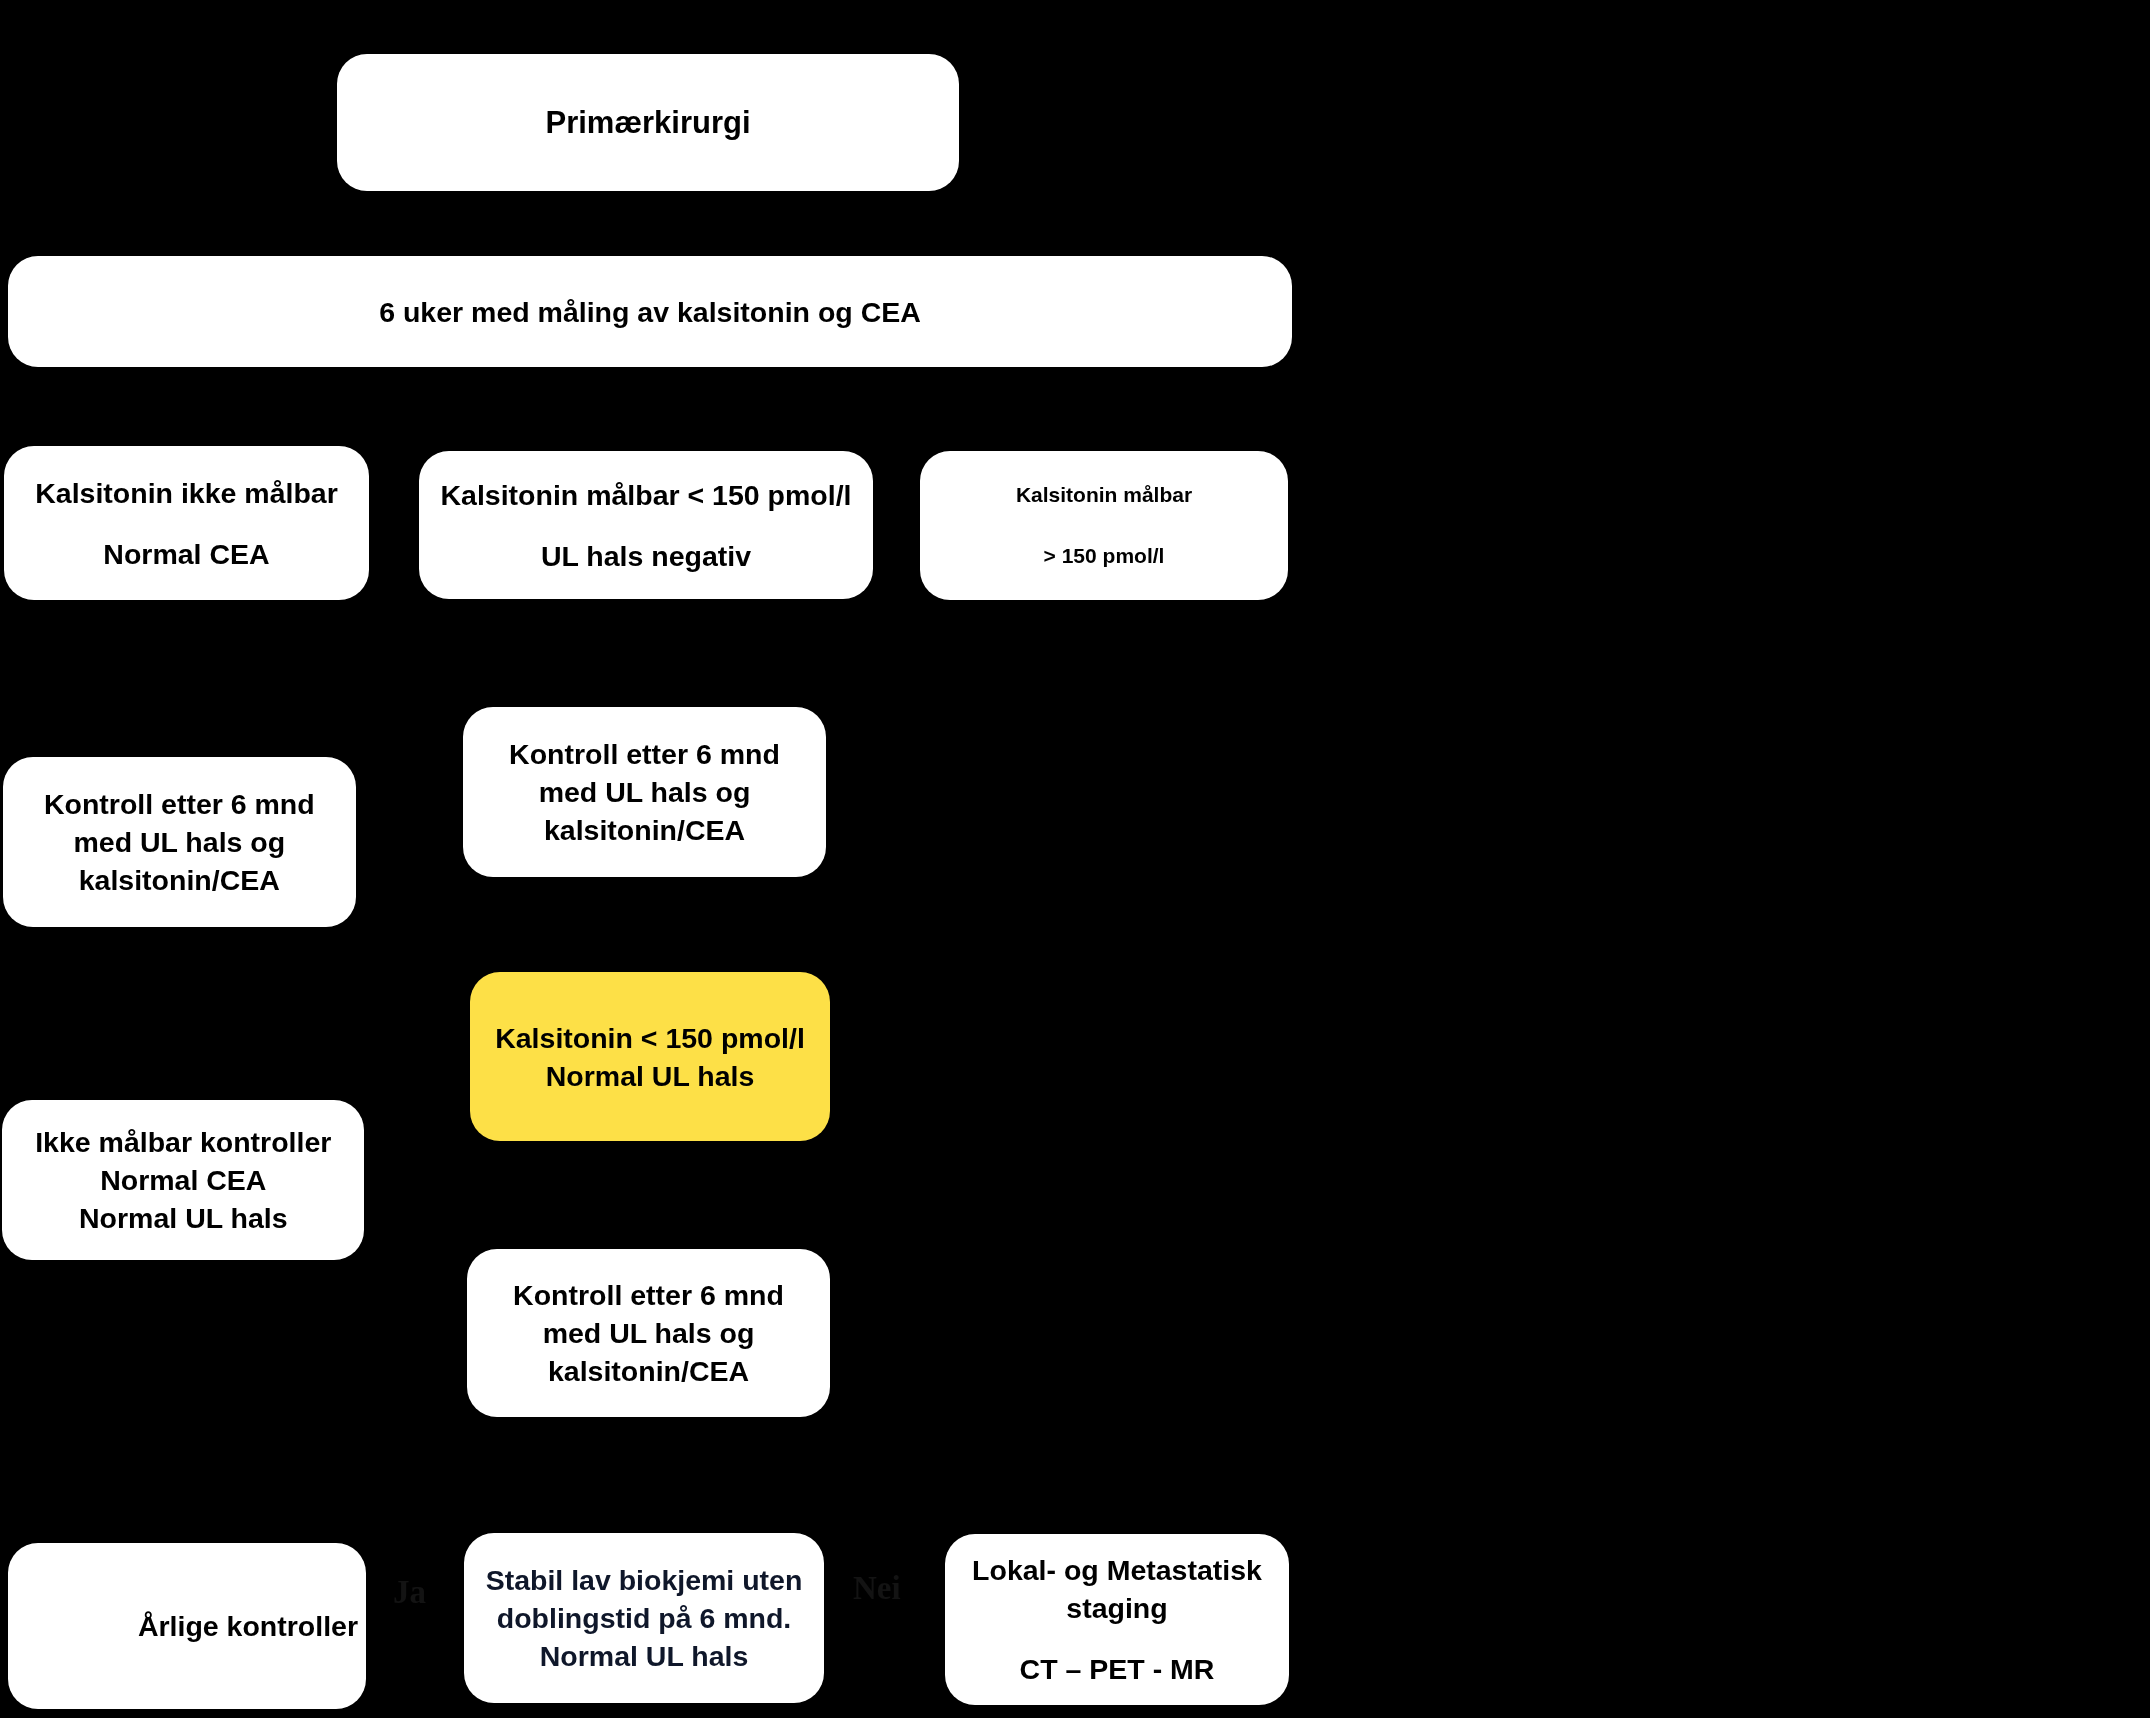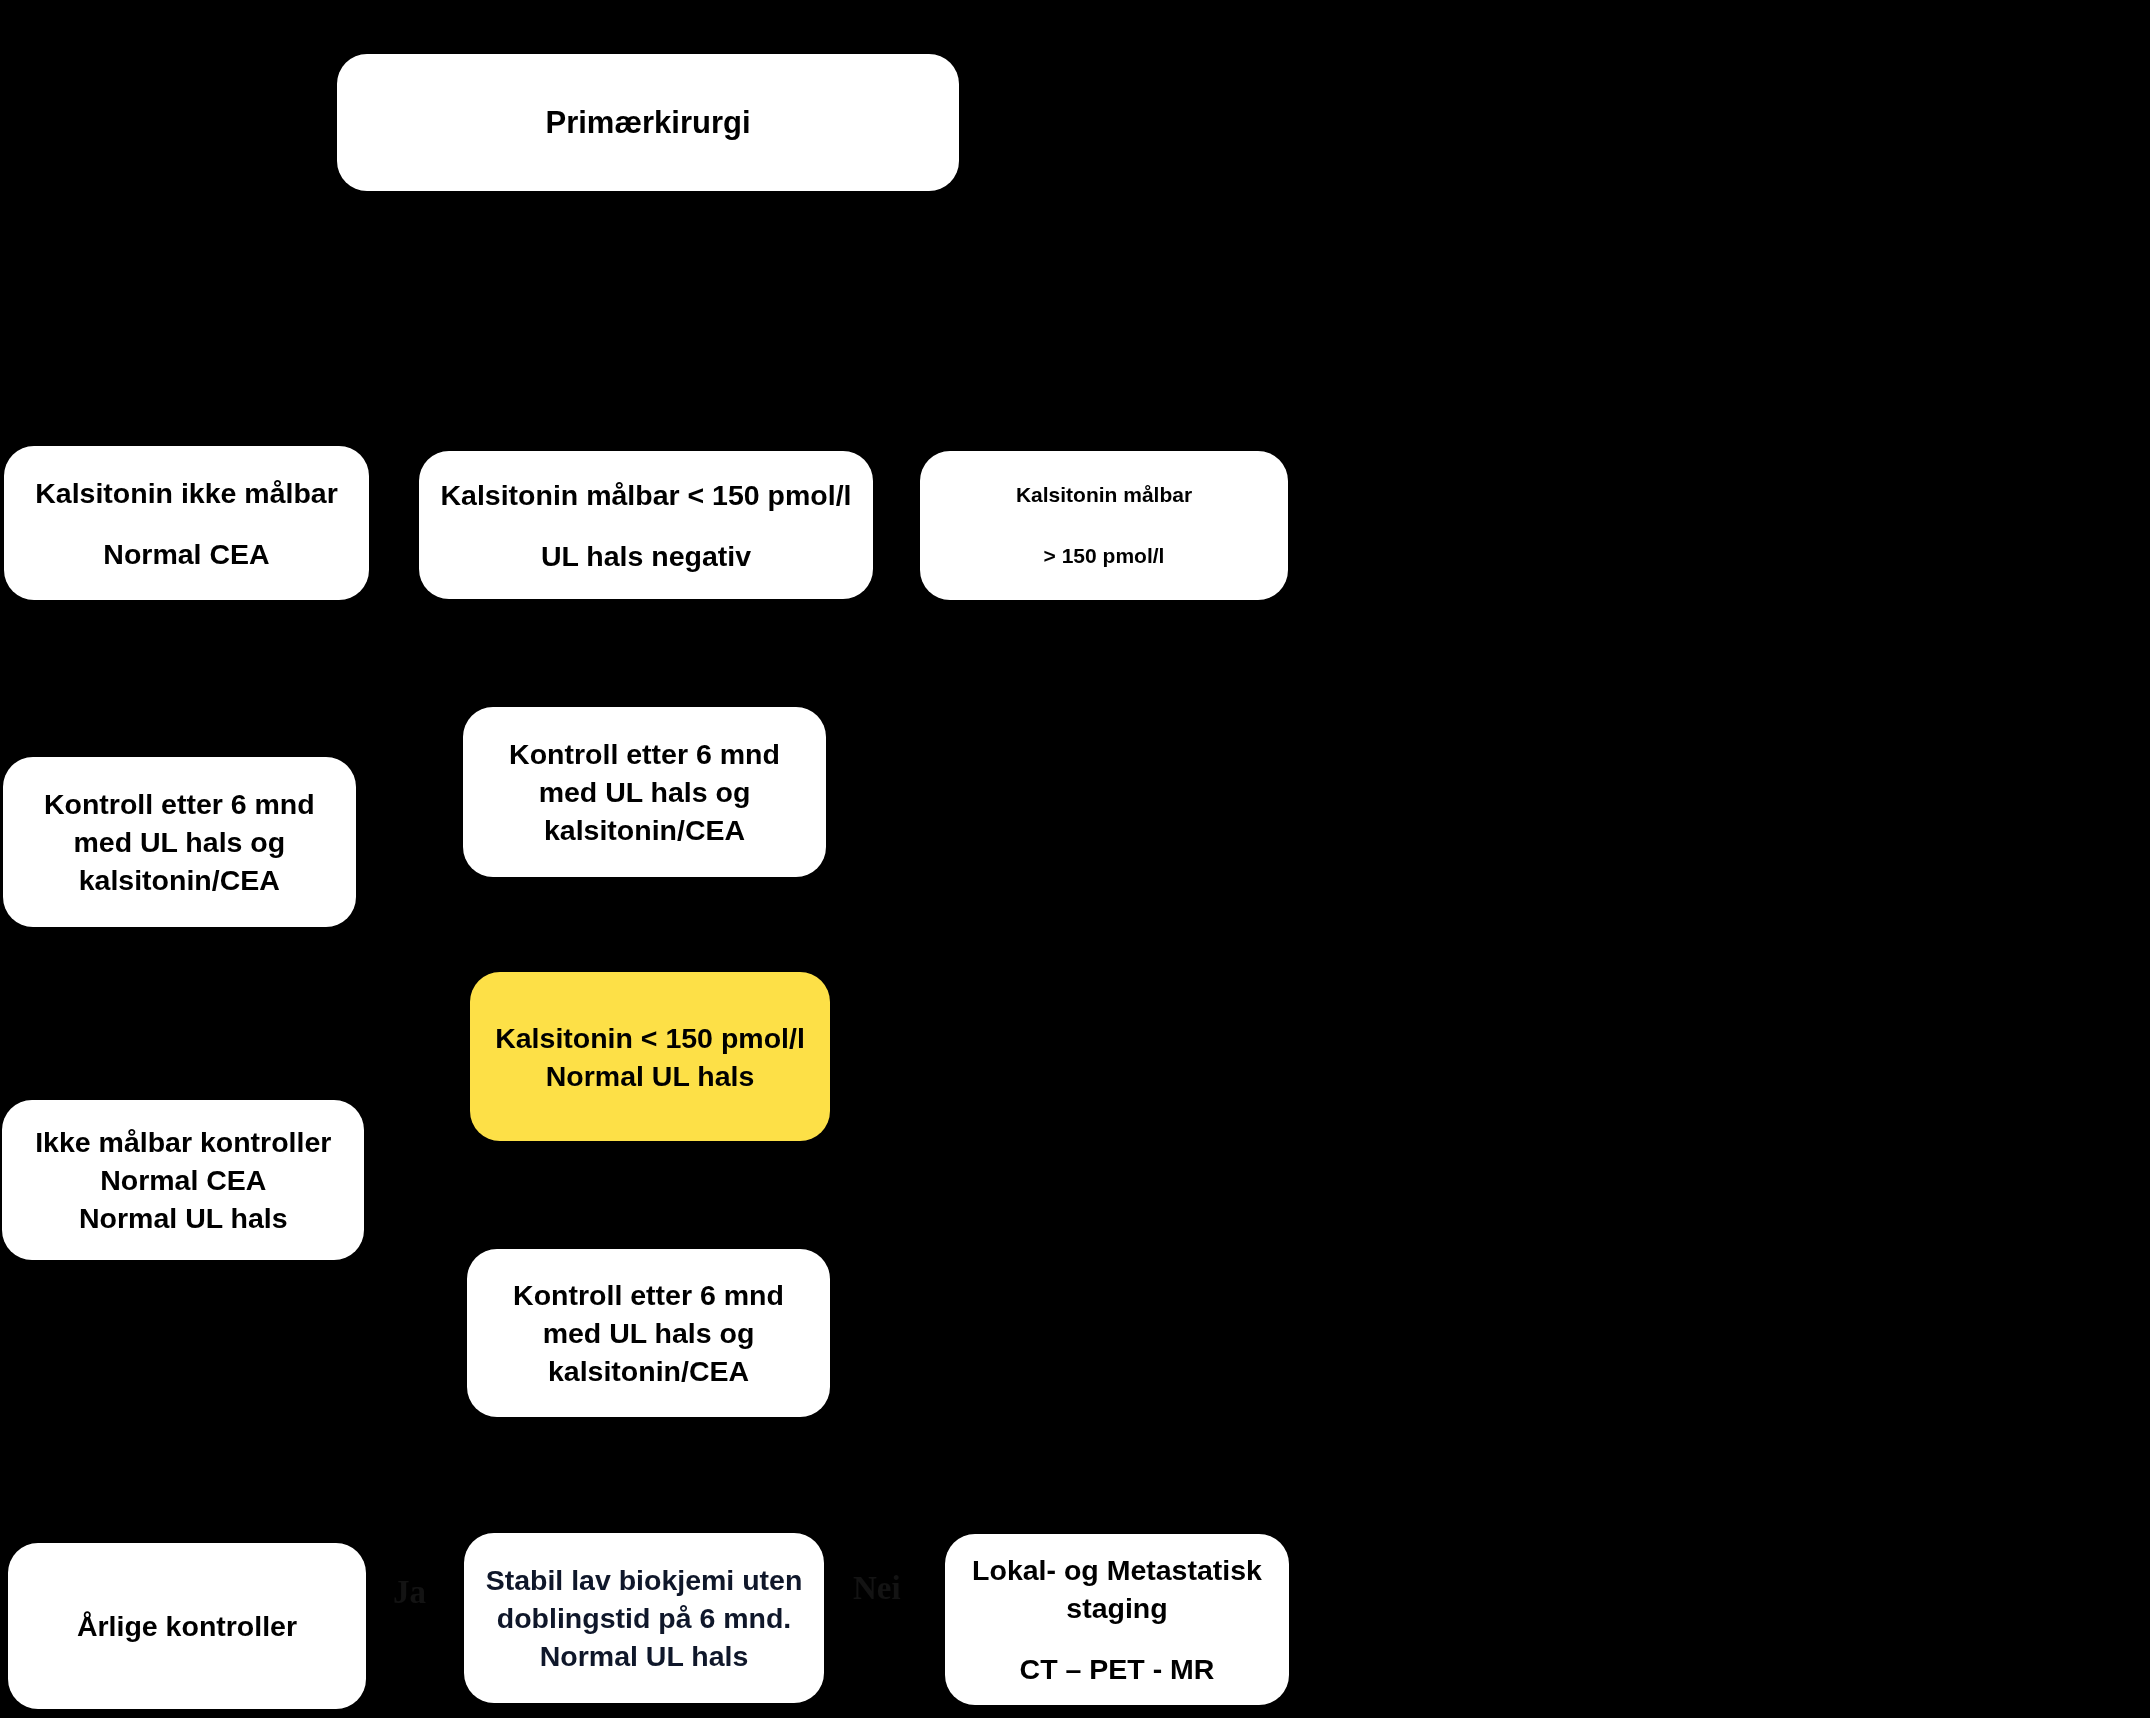--- a/index.html
+++ b/index.html
@@ -39,20 +39,23 @@
     white-space: nowrap;
   }
 </style>
 </head>
 <body>
 
 <div class="canvas" id="diagram" style="background: rgb(0, 0, 0);">
     <div class="node" style="left: 337px; top: 54px; width: 622px; height: 137px; font-size: 31px; background: rgb(255, 255, 255); color: rgb(0, 0, 0);">
       <div class="line">Primærkirurgi</div>
     </div>
+    <div class="node" style="left: 8px; top: 256px; width: 1284px; height: 111px; font-size: 28.5px; background: rgb(255, 255, 255); color: rgb(0, 0, 0);">
+      <div class="line">6 uker med måling av kalsitonin og CEA</div>
+    </div>
     <div class="node" style="left: 4px; top: 446px; width: 365px; height: 154px; font-size: 28.5px; background: rgb(255, 255, 255); color: rgb(0, 0, 0); text-align: right;">
       <div class="line">Kalsitonin ikke målbar</div>
       <div class="line spacer"></div>
       <div class="line">Normal CEA</div>
     </div>
     <div class="node" style="left: 419px; top: 451px; width: 454px; height: 148px; font-size: 28.5px; background: rgb(255, 255, 255); color: rgb(0, 0, 0);">
       <div class="line">Kalsitonin målbar &lt; 150 pmol/l</div>
       <div class="line spacer"></div>
       <div class="line">UL hals negativ</div>
     </div>
@@ -78,21 +81,21 @@
     <div class="node" style="left: 2.3px; top: 1100px; width: 362px; height: 160px; font-size: 28.5px; background: rgb(255, 255, 255); color: rgb(0, 0, 0);">
       <div class="line">Ikke målbar kontroller</div>
       <div class="line">Normal CEA</div>
       <div class="line">Normal UL hals</div>
     </div>
     <div class="node" style="left: 467px; top: 1249px; width: 363px; height: 168px; font-size: 28.5px; background: rgb(255, 255, 255); color: rgb(0, 0, 0);">
       <div class="line">Kontroll etter 6 mnd</div>
       <div class="line">med UL hals og</div>
       <div class="line">kalsitonin/CEA</div>
     </div>
-    <div class="node" style="left: 8px; top: 1543px; width: 358px; height: 166px; font-size: 28.5px; background: rgb(255, 255, 255); color: rgb(0, 0, 0);">
+    <div class="node" style="left: 8px; top: 1543px; width: 358px; height: 166px; font-size: 28.5px; background: rgb(255, 255, 255); color: rgb(0, 0, 0); align-items: flex-end;">
       <div class="line">Årlige kontroller</div>
     </div>
     <div class="node" style="left: 464px; top: 1533px; width: 360px; height: 170px; font-size: 28.5px; background: rgb(255, 255, 255); color: #0f172a;">
       <div class="line">Stabil lav biokjemi uten</div>
       <div class="line">doblingstid på 6 mnd.</div>
       <div class="line">Normal UL hals</div>
     </div>
     <div class="node" style="left: 945px; top: 1534px; width: 344px; height: 171px; font-size: 28.5px; background: rgb(255, 255, 255); color: rgb(0, 0, 0);">
       <div class="line">Lokal- og Metastatisk</div>
       <div class="line">staging</div>

